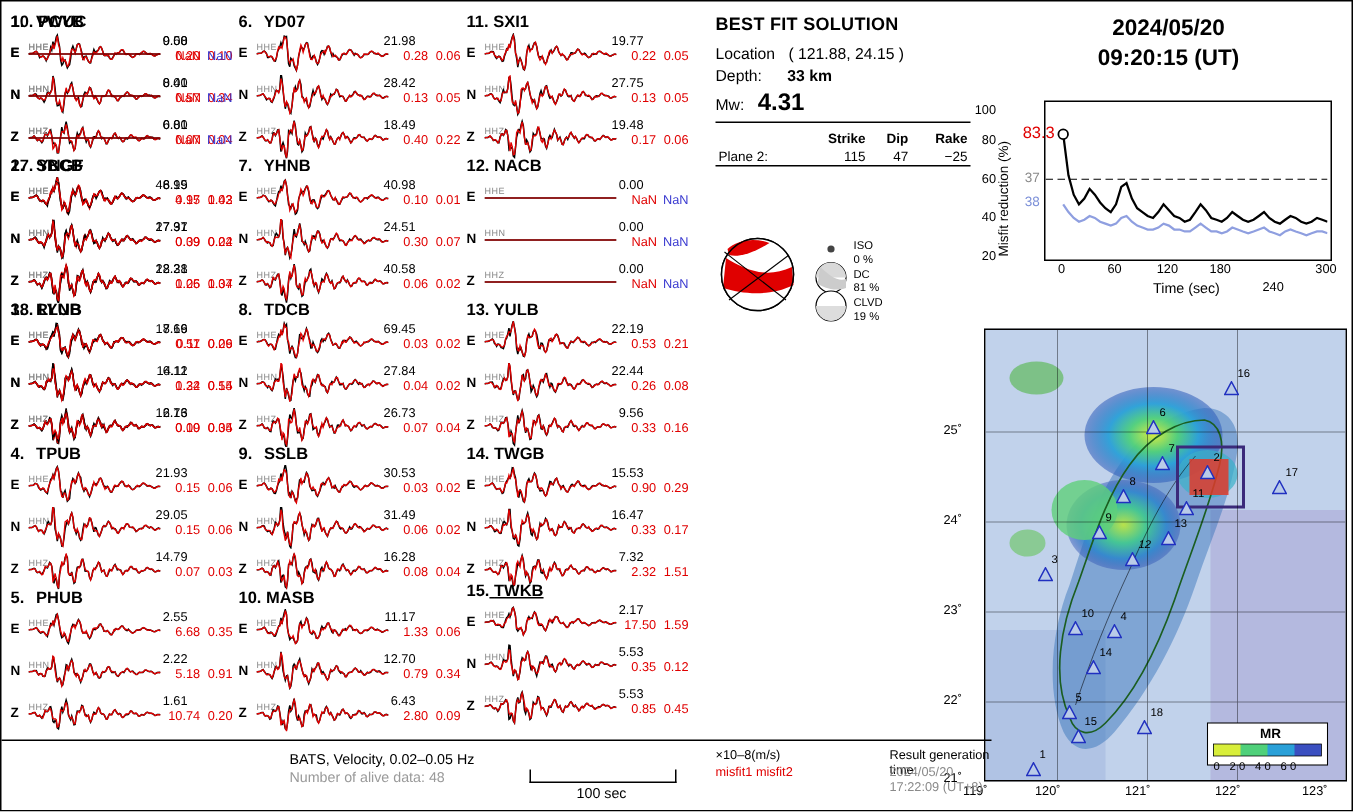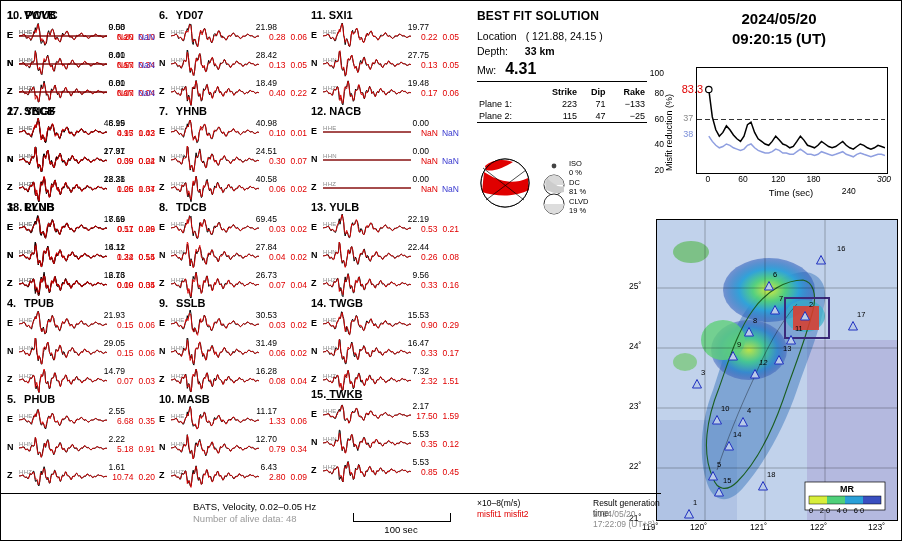--- a/index.html
+++ b/index.html
@@ -685,26 +685,20 @@
       <thead>
           <tr id="tbl-head">
             <th class="l"></th>
             <th class="">Strike</th>
             <th class="">Dip</th>
             <th class="">Rake</th>
           </tr>
         </thead>
       <tbody id="tbl-body">
           <tr>
-            <td class="l">Plane 1:</td>
-            <td class="">223</td>
-            <td class="">71</td>
-            <td class="">−133</td>
-          </tr>
-          <tr>
             <td class="l">Plane 2:</td>
             <td class="">115</td>
             <td class="">47</td>
             <td class="">−25</td>
           </tr>
         </tbody>
     </table>
     <div class="hr"></div>
   </div>
 
@@ -765,21 +759,21 @@
         <div class="ytick" style="top: 52.5px;">60</div>
         <div class="ytick" style="top: 78.25px;">40</div>
         <div class="ytick" style="top: 104px;">20</div>
       </div>
     <div id="xticks">
         <div class="xtick" style="left: 38.75px;">0</div>
         <div class="xtick" style="left: 74px;">60</div>
         <div class="xtick" style="left: 109.25px;">120</div>
         <div class="xtick" style="left: 144.5px;">180</div>
         <div class="xtick" style="left: 179.75px; margin-top: 12px;">240</div>
-        <div class="xtick" style="left: 215px; font-style: italic;">300</div>
+        <div class="xtick" style="left: 215px;">300</div>
       </div>
     <div class="xlab">Time (sec)</div>
   <div style="position: absolute; font-size: 11px; font-weight: normal; color: rgb(224, 0, 0); left: 25.75px; top: 21.5012px;">83.3</div>
       <div style="position: absolute; font-size: 9px; font-weight: normal; color: rgb(138, 138, 138); left: 27.175px; top: 51.5px;">37</div>
       <div style="position: absolute; font-size: 9px; font-weight: normal; color: rgb(123, 143, 216); left: 27.175px; top: 68.2375px;">38</div>
     </div>
 
   <div class="map">
     <svg width="240" height="300">
       <defs>
@@ -898,21 +892,21 @@
             <polygon points="5,0.5 9.5,9 0.5,9" fill="#b9cbe8" stroke="#2030c0" stroke-width="1"></polygon>
           </svg></div>
         <div style="position: absolute; left: 76px; top: 210px; font-size: 7.5px; color: rgb(0, 0, 0);">14</div>
         <div style="position: absolute; left: 57px; top: 263px;"><svg width="10" height="10">
             <polygon points="5,0.5 9.5,9 0.5,9" fill="#b9cbe8" stroke="#2030c0" stroke-width="1"></polygon>
           </svg></div>
         <div style="position: absolute; left: 66px; top: 256px; font-size: 7.5px; color: rgb(0, 0, 0);">15</div>
         <div style="position: absolute; left: 159px; top: 31px;"><svg width="10" height="10">
             <polygon points="5,0.5 9.5,9 0.5,9" fill="#b9cbe8" stroke="#2030c0" stroke-width="1"></polygon>
           </svg></div>
-        <div style="position: absolute; left: 168px; top: 24px; font-size: 7.5px; color: rgb(0, 0, 0); padding-left: 12px;">16</div>
+        <div style="position: absolute; left: 168px; top: 24px; font-size: 7.5px; color: rgb(0, 0, 0);">16</div>
         <div style="position: absolute; left: 191px; top: 97px;"><svg width="10" height="10">
             <polygon points="5,0.5 9.5,9 0.5,9" fill="#b9cbe8" stroke="#2030c0" stroke-width="1"></polygon>
           </svg></div>
         <div style="position: absolute; left: 200px; top: 90px; font-size: 7.5px; color: rgb(0, 0, 0);">17</div>
         <div style="position: absolute; left: 101px; top: 257px;"><svg width="10" height="10">
             <polygon points="5,0.5 9.5,9 0.5,9" fill="#b9cbe8" stroke="#2030c0" stroke-width="1"></polygon>
           </svg></div>
         <div style="position: absolute; left: 110px; top: 250px; font-size: 7.5px; color: rgb(0, 0, 0);">18</div>
       </div>
     <div class="maplabel" style="left:165px;top:264px;font-weight:bold;font-size:9px;padding-left:18px;">MR</div>

